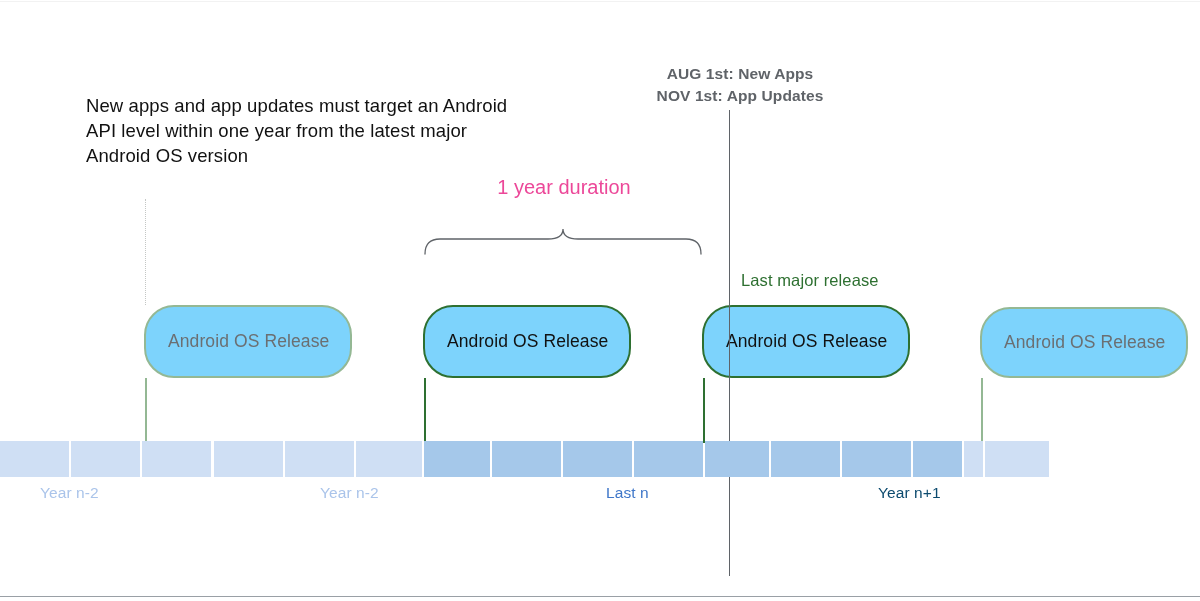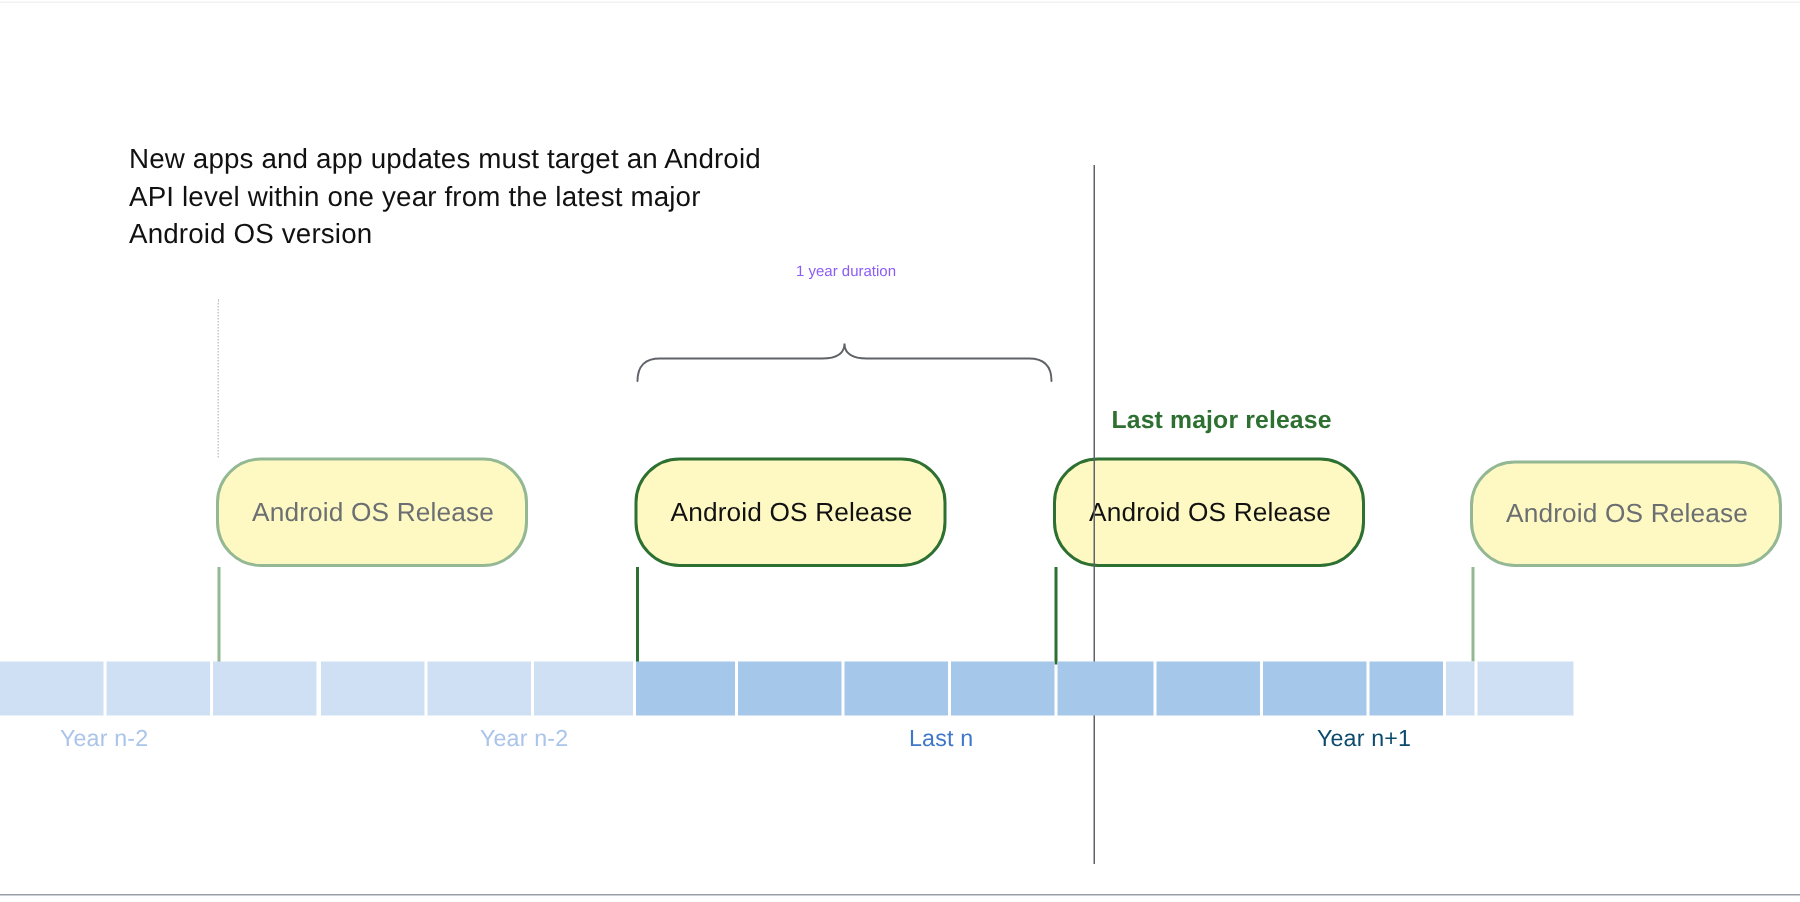--- a/index.html
+++ b/index.html
@@ -60,22 +60,22 @@
   }
   .headline b { font-weight: normal; }
 
   
   .duration-label {
     position: absolute;
     left: 428px;
     top: 176px;
     width: 272px;
     text-align: center;
-    font-size: 10px;
-    color: #8b5cf6;
+    font-size: 20px;
+    color: #ec4899;
   }
   .brace {
     position: absolute;
     left: 423px;
     top: 226px;
     width: 280px;
     height: 30px;
   }
 
   
@@ -100,21 +100,21 @@
     top: 110px;
     width: 0;
     height: 466px;
     border-left: 1px solid #5f6368;
   }
 
   
   .release-box {
     position: absolute;
     box-sizing: border-box;
-    background: #fef9c3;
+    background: #7dd3fc;
     display: flex;
     align-items: center;
     padding-left: 22px;
     font-size: 17.5px;
     letter-spacing: 0.1px;
     border-radius: 30px;
   }
   .release-box.muted {
     border: 2px solid #94b894;
     color: #6b6f72;
@@ -122,21 +122,21 @@
   .release-box.strong {
     border: 2px solid #2e7031;
     color: #111111;
   }
 
   .last-major-release {
     position: absolute;
     left: 741px;
     top: 271px;
     font-size: 16.5px;
-    font-weight: bold;
+    font-weight: normal;
     color: #2e7031;
     letter-spacing: 0.1px;
     white-space: nowrap;
   }
 
   
   #timeline-bar {
     position: absolute;
     left: 0;
     top: 441px;
@@ -160,20 +160,24 @@
   }
 </style>
 </head>
 <body>
 
 <div id="stage">
 
   <div class="edge-line-top"></div>
   <div class="edge-line-bottom"></div>
 
+  <div class="milestone-note">
+    <div>AUG 1st: New Apps</div>
+    <div>NOV 1st: App Updates</div>
+  </div>
 
   <div class="headline">
     <span>New apps and app updates must target an Android API level </span><b>within one year</b><span> from the latest major Android OS version</span>
   </div>
 
   <div class="duration-label">1 year duration</div>
   <svg class="brace" viewBox="0 0 280 30" preserveAspectRatio="none">
     <path d="M 2,28 Q 2,13 17,13 L 125,13 Q 140,13 140,3 Q 140,13 155,13 L 263,13 Q 278,13 278,28" fill="none" stroke="#5f6368" stroke-width="1.3" stroke-linecap="round"></path>
   </svg>
 

